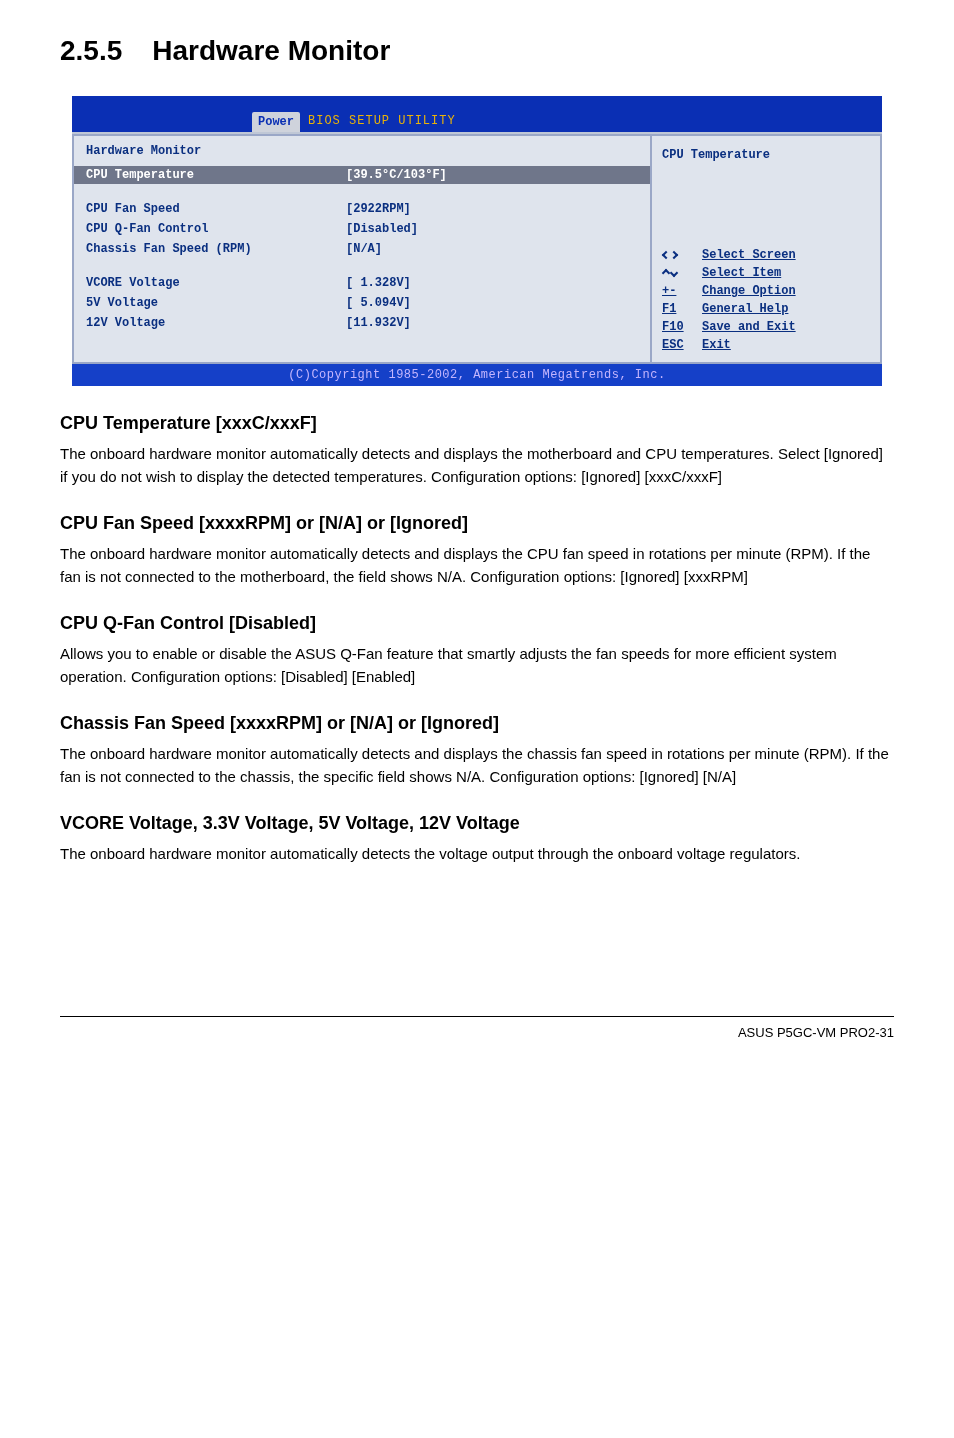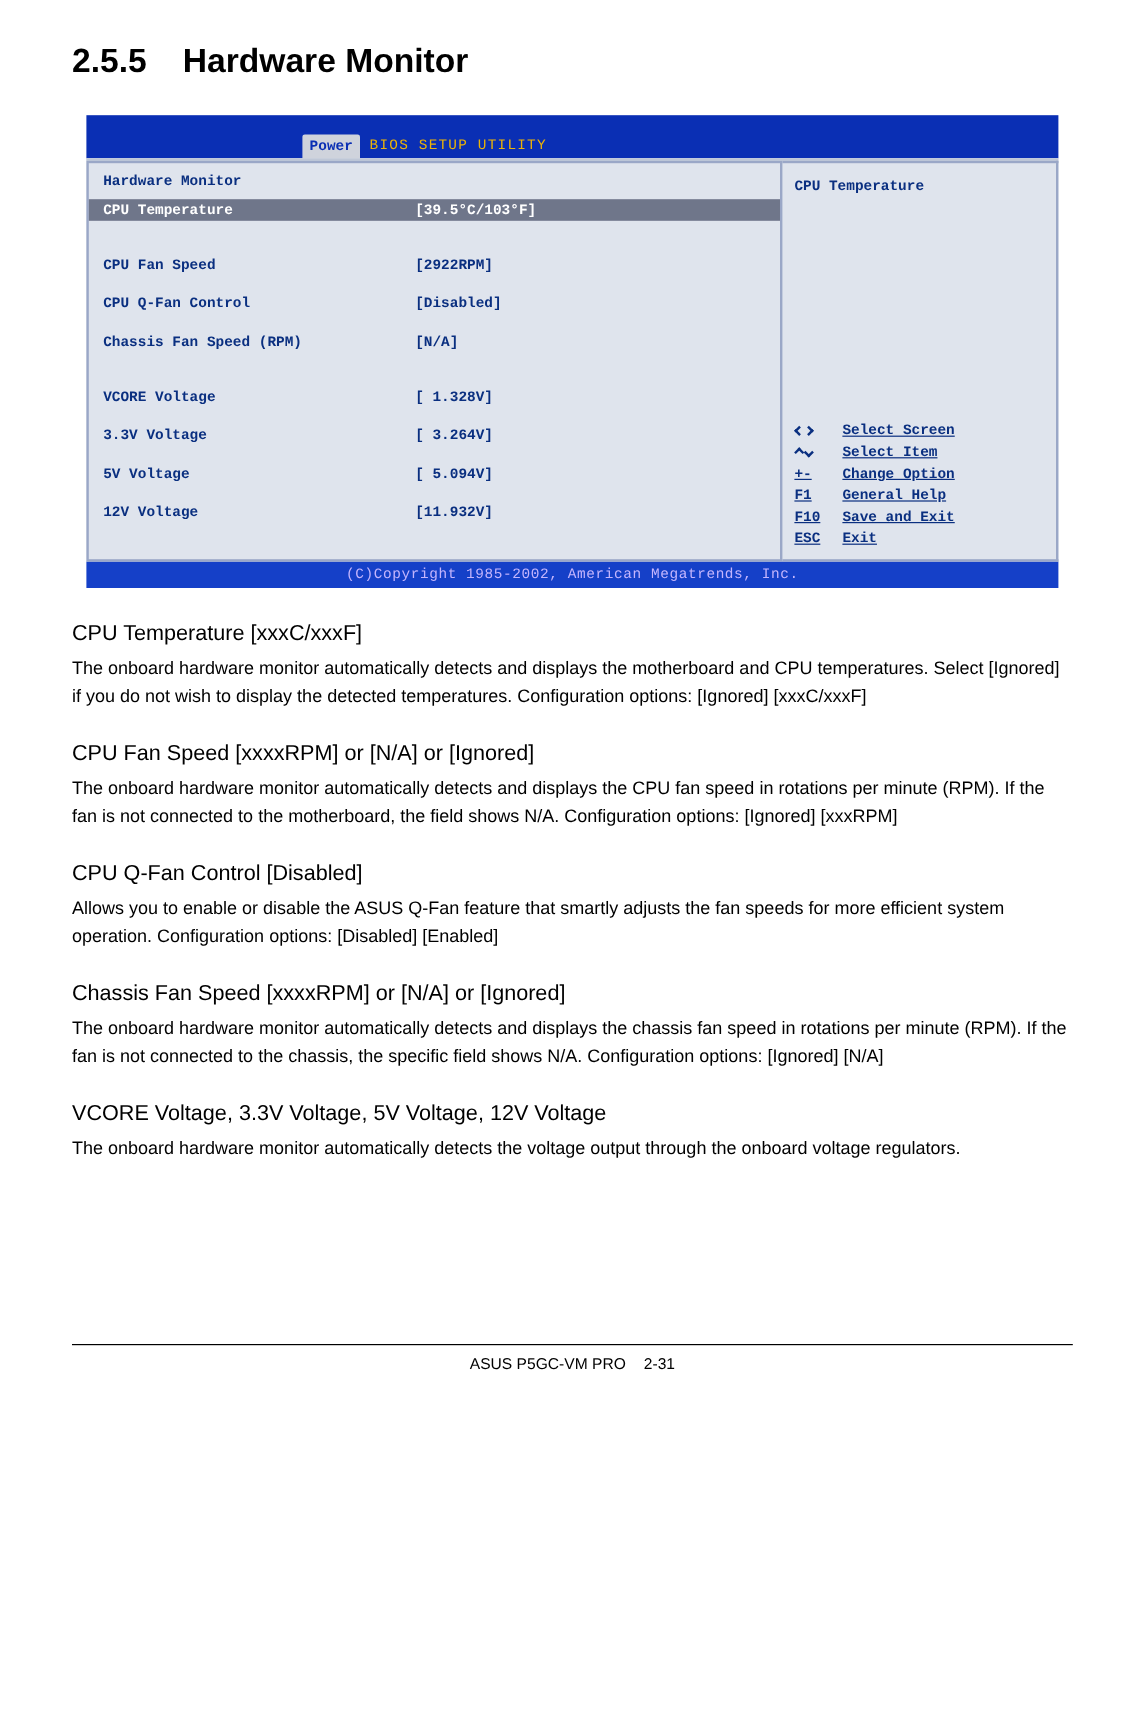--- a/index.html
+++ b/index.html
@@ -65,21 +65,21 @@
   }
   .bios-right {
     width: 230px;
     border: 2px solid #9aa7c7;
     border-left: none;
     padding: 10px 10px 8px 10px;
     display: flex;
     flex-direction: column;
     justify-content: space-between;
   }
-  .bios-row { display: flex; margin-top: 14px; }
+  .bios-row { display: flex; margin-top: 2px; }
   .bios-label { width: 260px; }
   .bios-val { }
   .hw-title { margin-bottom: 6px; }
   .highlight-row {
     background: #6f768a;
     color: #ffffff;
     margin-left: -12px;
     margin-right: -12px;
     padding-left: 12px;
     padding-right: 12px;
@@ -104,32 +104,31 @@
   .bios-footer {
     background: #1540c8;
     color: #c4b5fd;
     font-family: "Courier New", monospace;
     font-size: 12px;
     text-align: center;
     padding: 2px 0;
     letter-spacing: 0.5px;
   }
 
-  h2 { font-size: 18px; font-weight: normal; margin-bottom: 6px; }
+  h2 { font-size: 18px; font-weight: bold; margin-bottom: 6px; }
   p.body-text { margin-bottom: 22px; }
 
   .page-footer {
     border-top: 1px solid #000;
     padding-top: 6px;
     margin-top: 150px;
     display: flex;
-    justify-content: center;
+    justify-content: flex-end;
     font-size: 13px;
     color: #000;
-    gap: 15px;
   }
 </style>
 </head>
 <body>
 
 <h1 class="section-title">
   <span class="num">2.5.5</span><span>Hardware Monitor</span>
 </h1>
 
 <div class="bios-box">
@@ -156,24 +155,20 @@
       <div class="bios-row">
         <div class="bios-label">Chassis Fan Speed (RPM)</div>
         <div class="bios-val">[N/A]</div>
       </div>
       <div class="group-gap"></div>
       <div class="bios-row">
         <div class="bios-label">VCORE Voltage</div>
         <div class="bios-val">[ 1.328V]</div>
       </div>
       <div class="bios-row">
-        <div class="bios-label">3.3V Voltage</div>
-        <div class="bios-val">[ 3.264V]</div>
-      </div>
-      <div class="bios-row">
         <div class="bios-label">5V Voltage</div>
         <div class="bios-val">[ 5.094V]</div>
       </div>
       <div class="bios-row">
         <div class="bios-label">12V Voltage</div>
         <div class="bios-val">[11.932V]</div>
       </div>
     </div>
     <div class="bios-right">
       <div>CPU Temperature</div>

